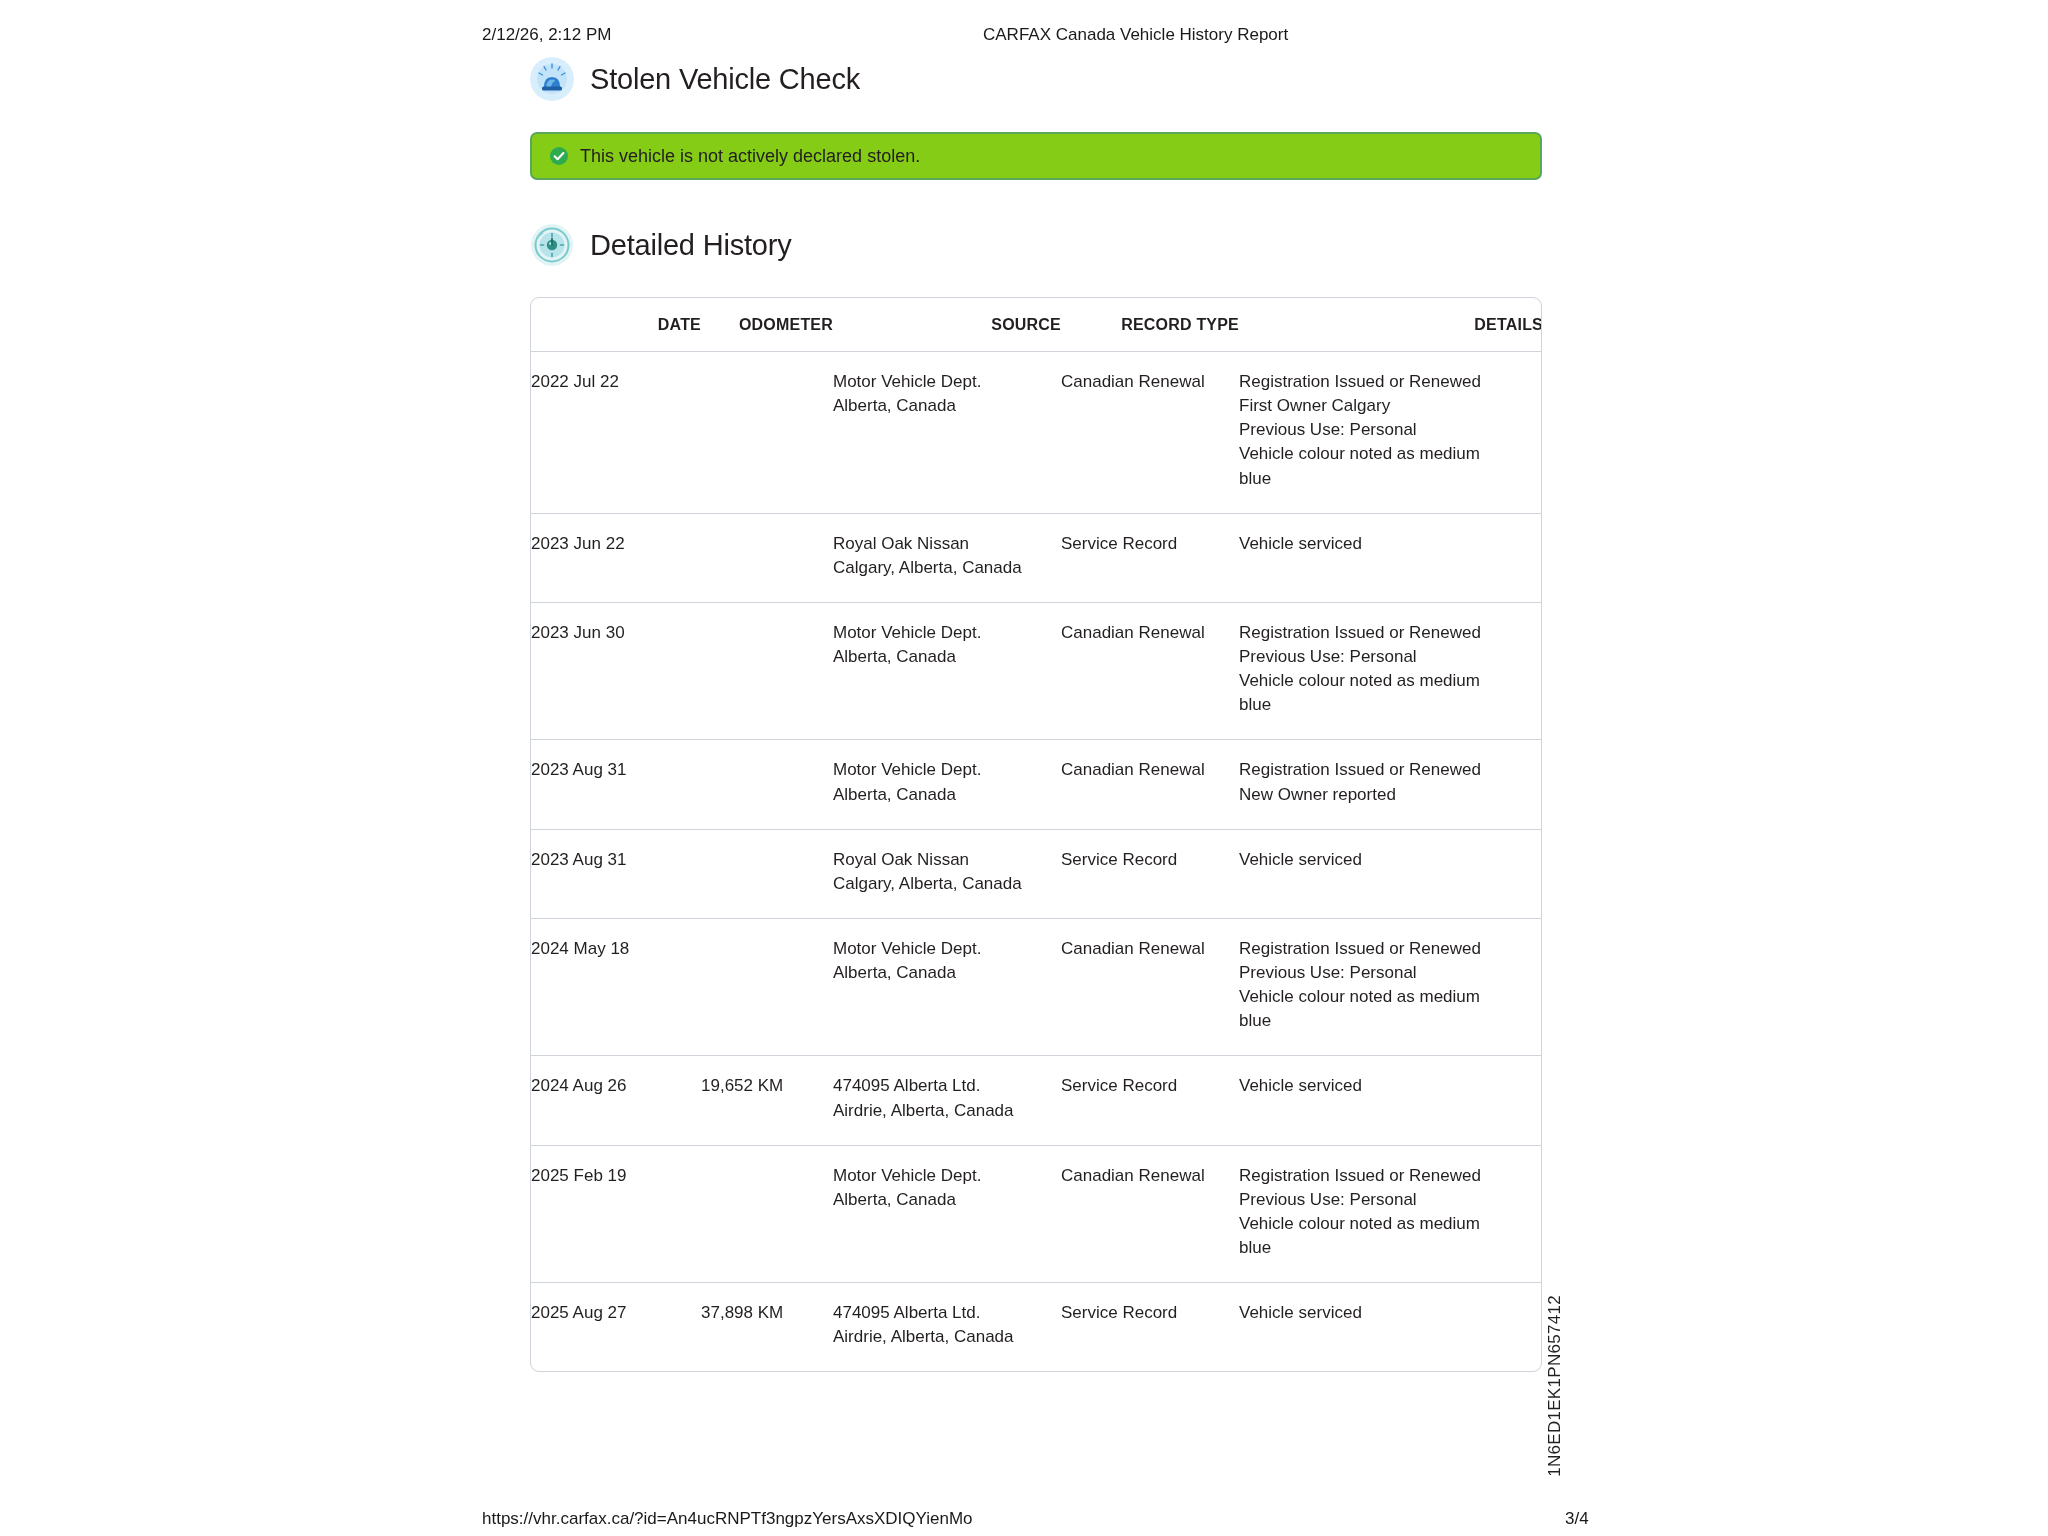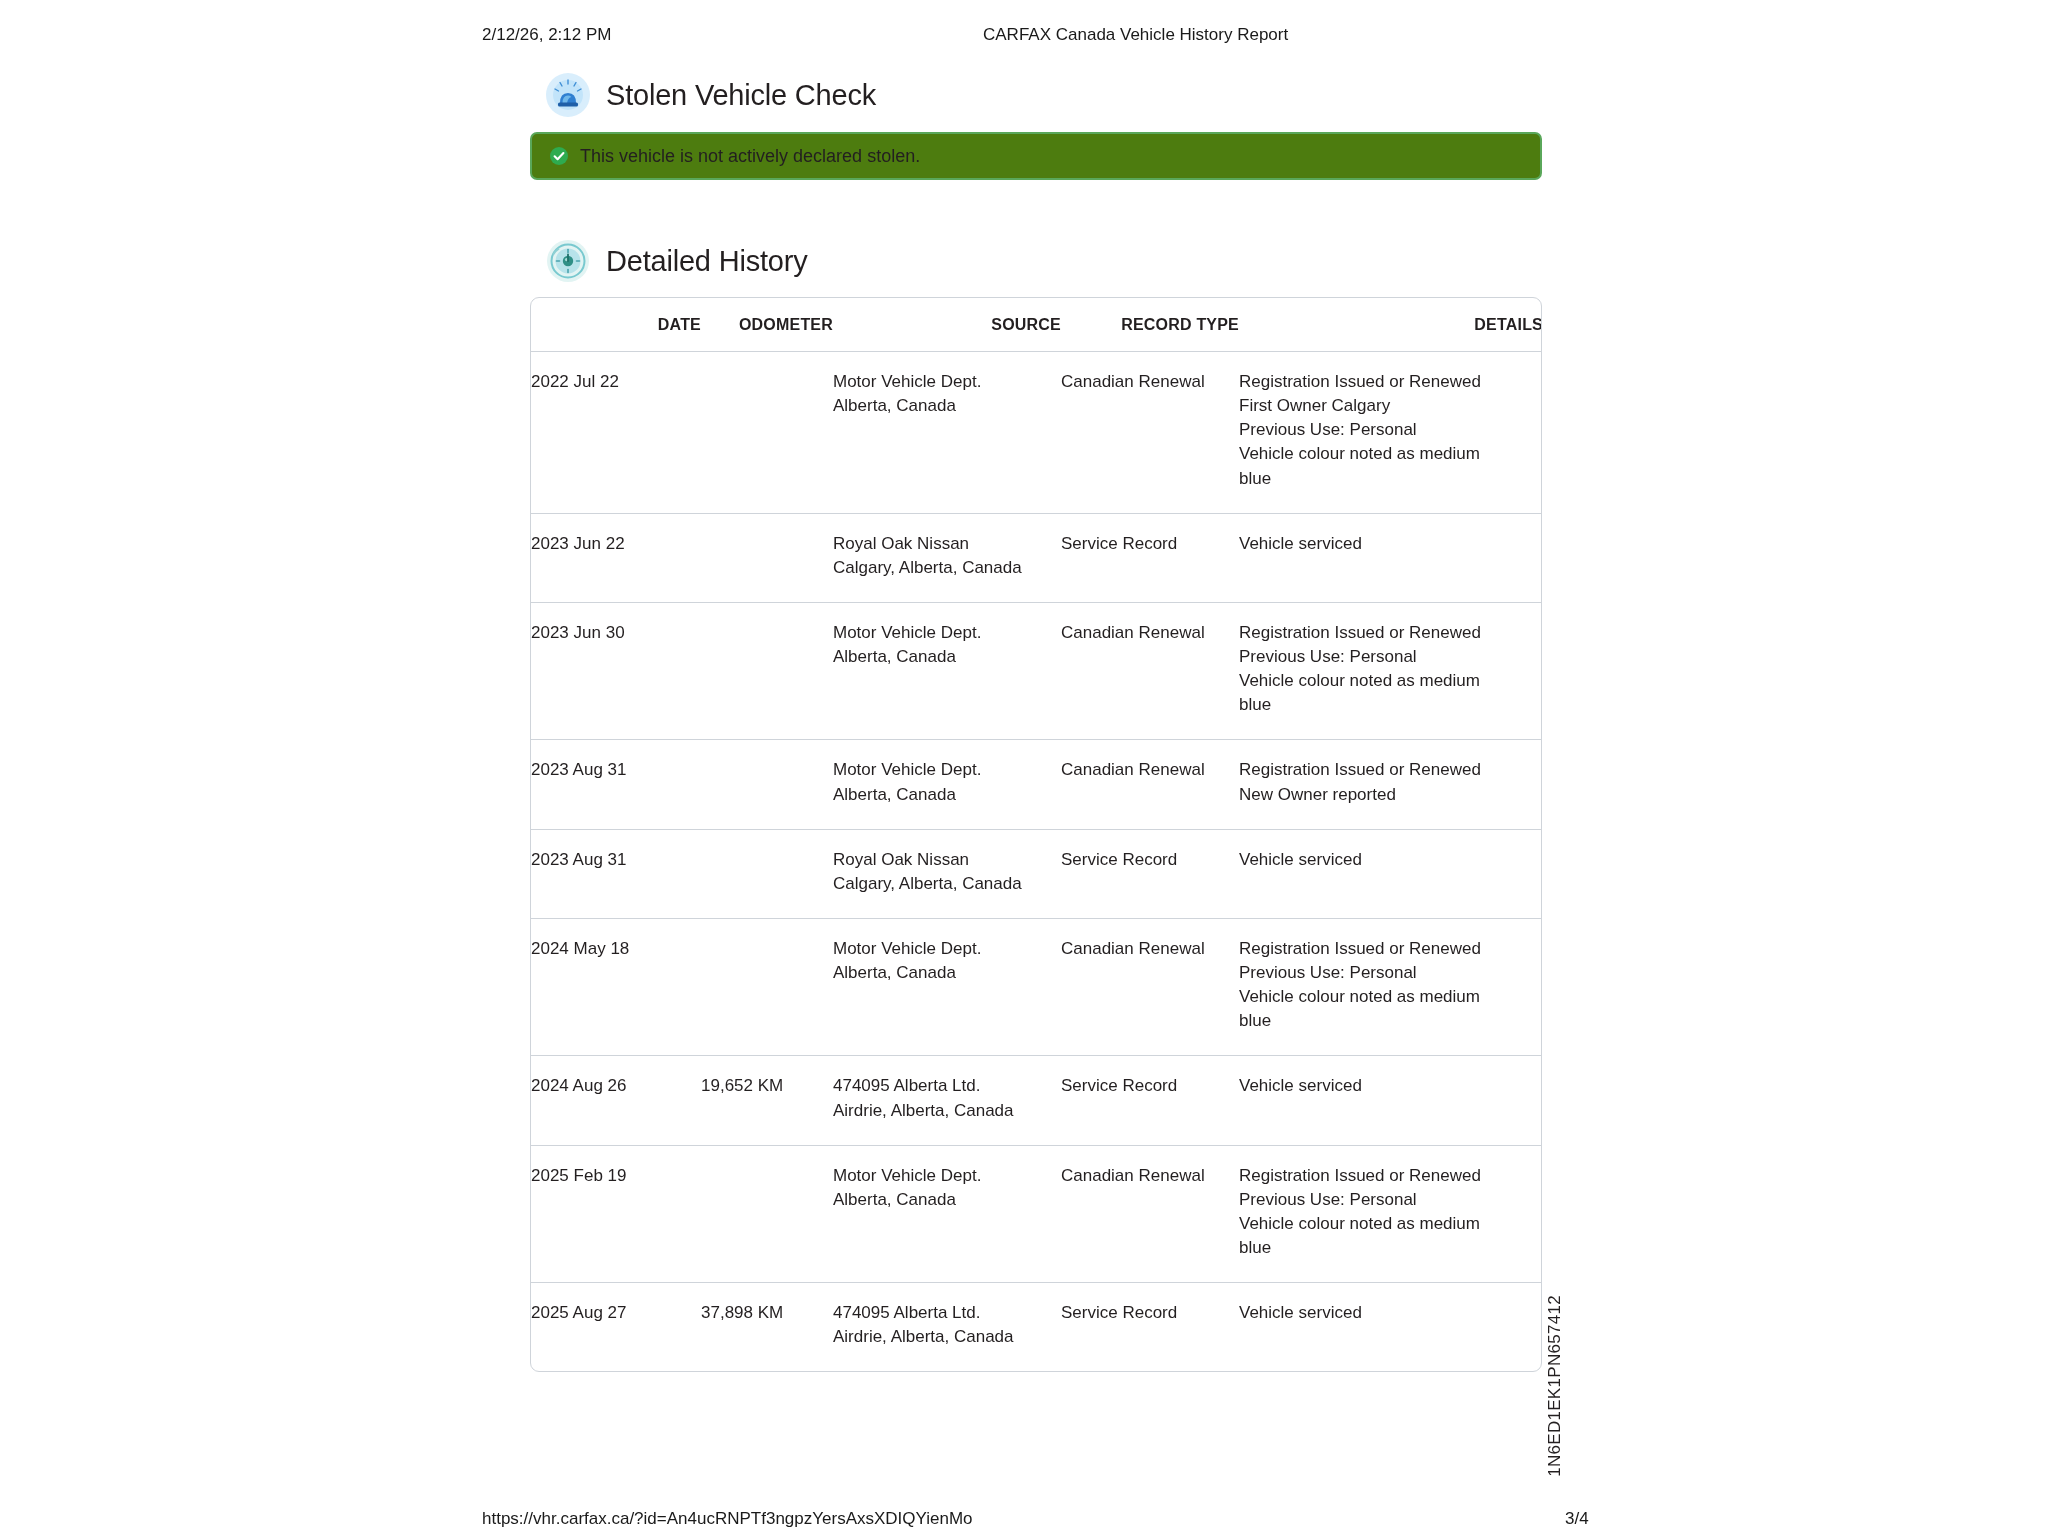--- a/index.html
+++ b/index.html
@@ -45,21 +45,21 @@
     left: 522px;
     top: 0;
     width: 1012px;
   }
 
   
   .section-head {
     display: flex;
     align-items: center;
     gap: 16px;
-    margin: 16px;
+    margin: 0;
     padding: 0;
   }
   .section-head.stolen { position: absolute; left: 8px; top: 57px; }
   .section-head.history { position: absolute; left: 8px; top: 223px; }
 
   .sec-icon {
     width: 44px;
     height: 44px;
     border-radius: 50%;
     flex: 0 0 44px;
@@ -78,21 +78,21 @@
   
   .status-banner {
     position: absolute;
     left: 8px;
     top: 132px;
     width: 1012px;
     box-sizing: border-box;
     height: 48px;
     border: 2px solid #5aa75a;
     border-radius: 7px;
-    background: #4d7c0f;
+    background: #84cc16;
     display: flex;
     align-items: center;
     padding-left: 17px;
     gap: 11px;
   }
   .check-icon { width: 20px; height: 20px; flex: 0 0 20px; }
   .check-icon svg { display: block; }
   .status-text {
     font-size: 18px;
     color: #231f20;

